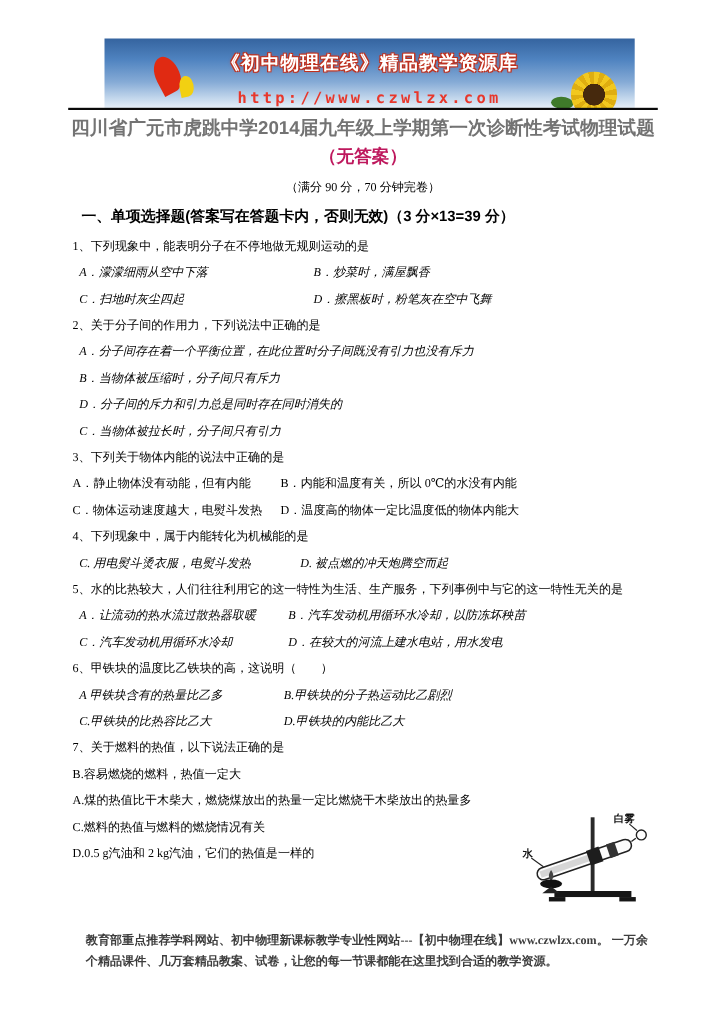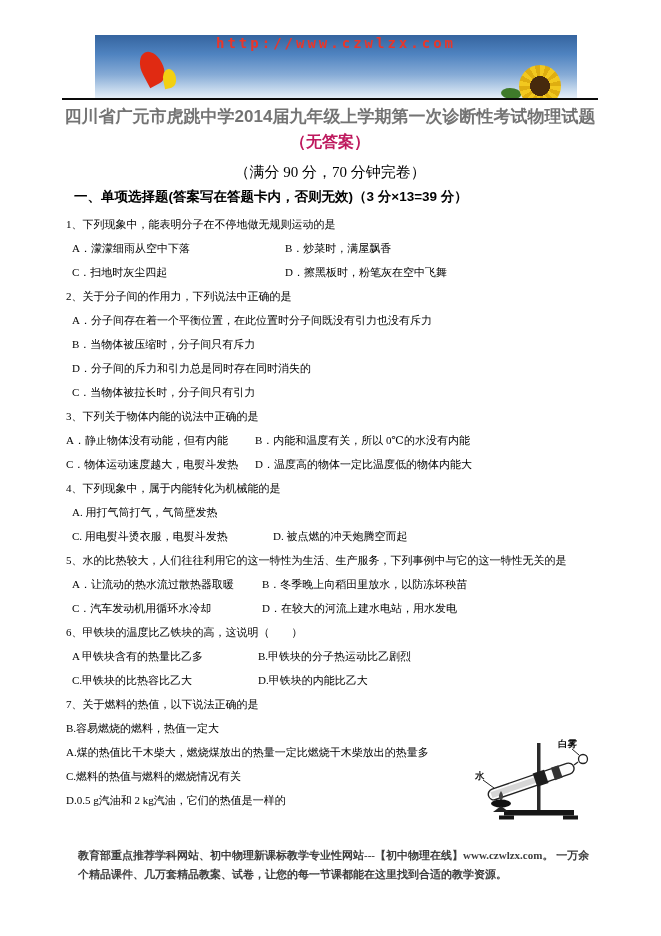--- a/index.html
+++ b/index.html
@@ -6,68 +6,69 @@
   .page{position:relative;width:661px;height:936px;background:#fff;overflow:hidden;
         font-family:"Liberation Serif","DejaVu Serif",serif;color:#000;}
 
   
   .banner{position:absolute;left:95px;top:35px;width:482px;height:64px;overflow:hidden;
           background:linear-gradient(180deg,#35649f 0%,#4f83c0 30%,#86abd6 62%,#c3d7ec 85%,#e9f1f9 100%);}
   .banner-title{margin-top:11px;text-align:center;font-size:17px;font-weight:bold;color:#fff;
           letter-spacing:1px;font-family:"Liberation Sans","DejaVu Sans",sans-serif;
           text-shadow:1px 1px 0 #c0301d,-1px 1px 0 #c0301d,1px -1px 0 #c0301d,-1px -1px 0 #c0301d,0 0 3px #d6402c;}
   .banner-url{text-align:center;font-size:14px;font-weight:bold;color:#e8372b;letter-spacing:3px;
-          font-family:"DejaVu Sans Mono","Liberation Mono",monospace;margin-top:0;}
+          font-family:"DejaVu Sans Mono","Liberation Mono",monospace;margin-top:13px;}
   .logo-red{position:absolute;left:46px;top:16px;width:22px;height:34px;background:#e02a12;
           border-radius:60% 50% 55% 0;transform:rotate(-28deg);}
   .logo-yellow{position:absolute;left:68px;top:34px;width:13px;height:19px;background:#f2d012;
           border-radius:60% 50% 55% 0;transform:rotate(-12deg);}
   .sunflower{position:absolute;right:16px;bottom:-8px;width:42px;height:42px;border-radius:50%;
           background:radial-gradient(circle,#46290d 0 33%,rgba(0,0,0,0) 34%),
                      repeating-conic-gradient(#f2c81f 0 15deg,#dfae10 15deg 30deg);}
   .leaf{position:absolute;right:56px;bottom:0;width:20px;height:11px;background:#3f7a2a;
           border-radius:50% 60% 40% 60%;}
 
   .header-rule{position:absolute;left:62px;top:98px;width:536px;height:2px;background:#0a0a0a;}
 
   
   .doc-title{position:absolute;left:62px;top:105px;width:536px;text-align:center;
           font-family:"Liberation Sans","DejaVu Sans",sans-serif;
           font-size:17px;font-weight:bold;color:#737373;}
   .doc-subtitle{position:absolute;left:62px;top:132px;width:536px;text-align:center;
           font-family:"Liberation Sans","DejaVu Sans",sans-serif;
           font-size:16px;font-weight:bold;color:#be185d;}
-  .score-note{position:absolute;left:62px;top:163px;width:536px;text-align:center;font-size:15px;}
+  .score-note{position:absolute;left:62px;top:163px;width:536px;text-align:center;font-size:11px;}
   .section-heading{position:absolute;left:74px;top:188px;width:524px;
           font-family:"Liberation Sans","DejaVu Sans",sans-serif;
           font-size:13.5px;font-weight:bold;color:#000;}
 
   
   .questions{position:absolute;left:66px;top:212px;width:534px;font-size:11px;line-height:24px;}
   .q-row{display:flex;}
-  .indent6{padding-left:6px;}
+  .indent6{padding-left:6px;font-style:italic;}
   .c1{flex:0 0 auto;display:inline-block;}
   .w213{width:213px;} .w201{width:201px;} .w190{width:190px;} .w186{width:186px;} .w189{width:189px;}
 
   
   .fig{position:absolute;left:474px;top:738px;}
   .fig text{font-family:"Liberation Serif","DejaVu Serif",serif;font-size:9.5px;fill:#111;}
 
   
   .footer{position:absolute;left:78px;top:846px;width:516px;font-size:11px;line-height:19px;
           font-weight:bold;color:#3d3d3d;}
 </style>
 </head>
 <body>
 
 <div class="page">
 
   <div class="banner">
     <div class="logo-red"></div>
     <div class="logo-yellow"></div>
+    <div class="banner-title">《初中物理在线》精品教学资源库</div>
     <div class="banner-url">http://www.czwlzx.com</div>
     <div class="leaf"></div>
     <div class="sunflower"></div>
   </div>
   <div class="header-rule"></div>
 
   <div class="doc-title">四川省广元市虎跳中学2014届九年级上学期第一次诊断性考试物理试题</div>
   <div class="doc-subtitle">（无答案）</div>
   <div class="score-note">（满分 90 分，70 分钟完卷）</div>
   <div class="section-heading">一、单项选择题(答案写在答题卡内，否则无效)（3 分×13=39 分）</div>
@@ -102,33 +103,32 @@
         </div>
       <div class="q-row">
           <span class="c1 w189">C．物体运动速度越大，电熨斗发热</span>
           <span>D．温度高的物体一定比温度低的物体内能大</span>
         </div>
     </div>
 
     <div>
       <div>4、下列现象中，属于内能转化为机械能的是</div>
       <div class="q-row indent6">
-          <span class="c1 w201">A. 用打气筒打气，气筒壁发热</span>
         </div>
       <div class="q-row indent6">
           <span class="c1 w201">C. 用电熨斗烫衣服，电熨斗发热</span>
           <span>D. 被点燃的冲天炮腾空而起</span>
         </div>
     </div>
 
     <div>
       <div>5、水的比热较大，人们往往利用它的这一特性为生活、生产服务，下列事例中与它的这一特性无关的是</div>
       <div class="q-row indent6">
           <span class="c1 w190">A．让流动的热水流过散热器取暖</span>
-          <span>B．冬季晚上向稻田里放水，以防冻坏秧苗</span>
+          <span>B．汽车发动机用循环水冷却，以防冻坏秧苗</span>
         </div>
       <div class="q-row indent6">
           <span class="c1 w190">C．汽车发动机用循环水冷却</span>
           <span>D．在较大的河流上建水电站，用水发电</span>
         </div>
     </div>
 
     <div>
       <div>6、甲铁块的温度比乙铁块的高，这说明（　　）</div>
       <div class="q-row indent6">

